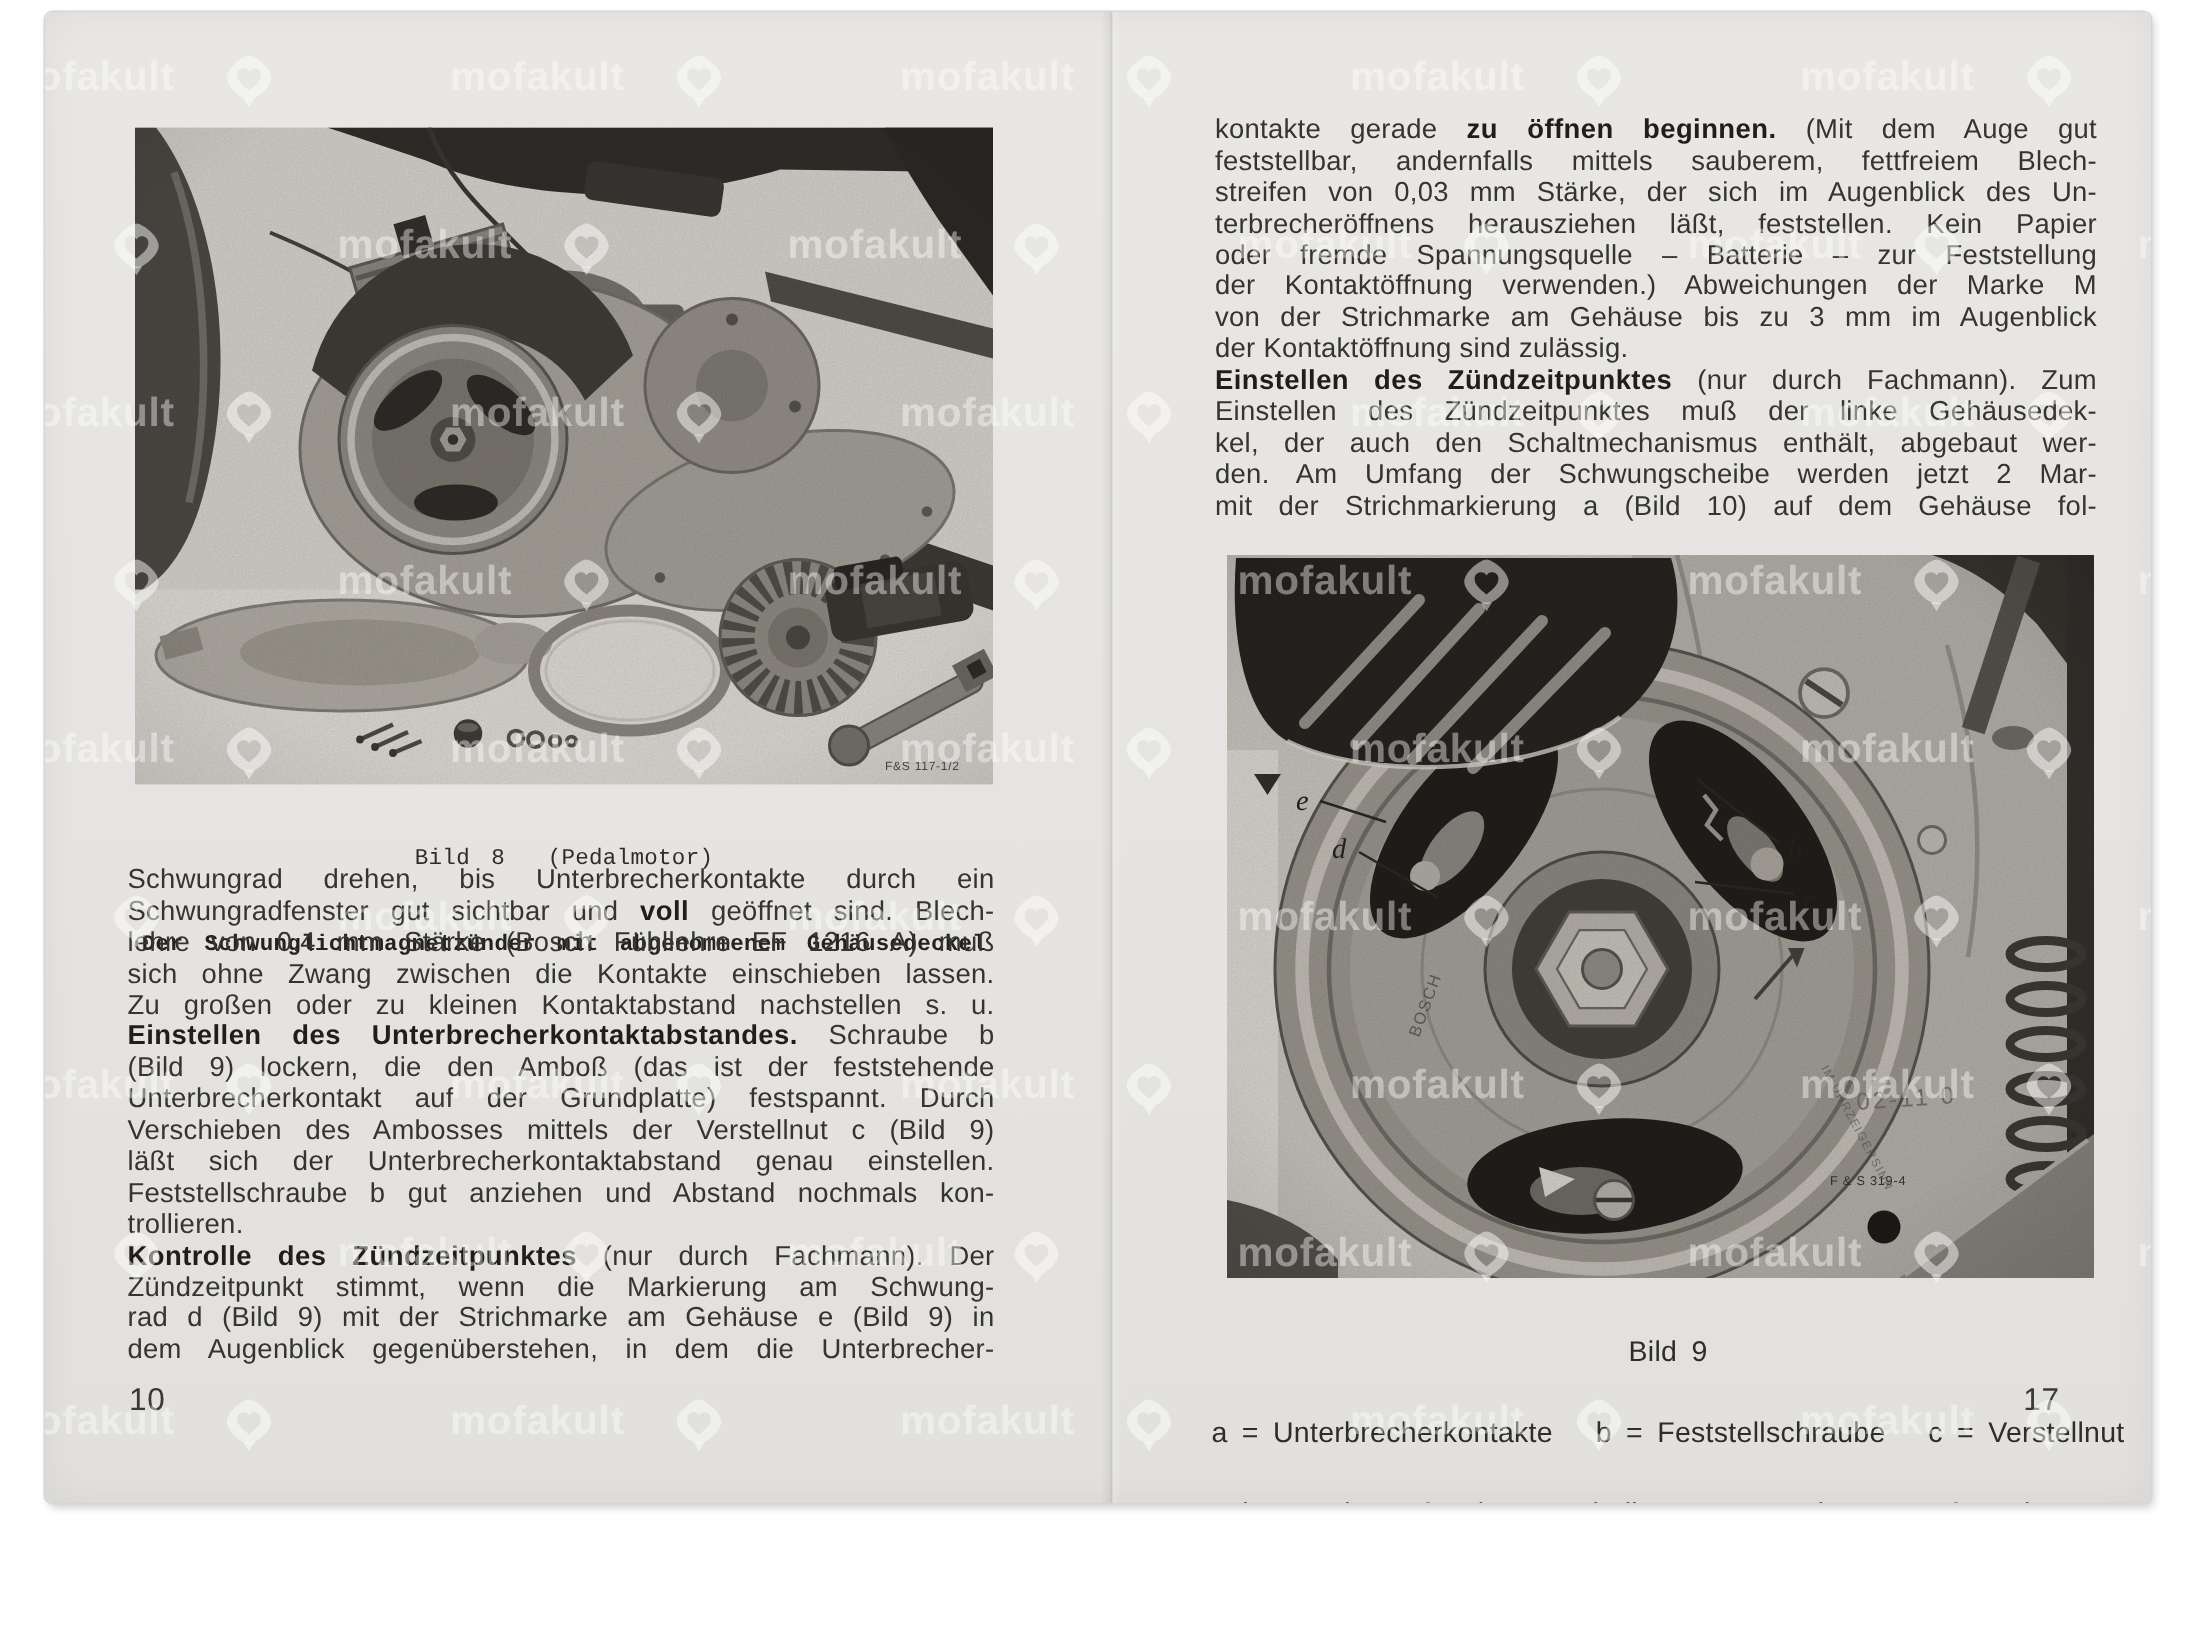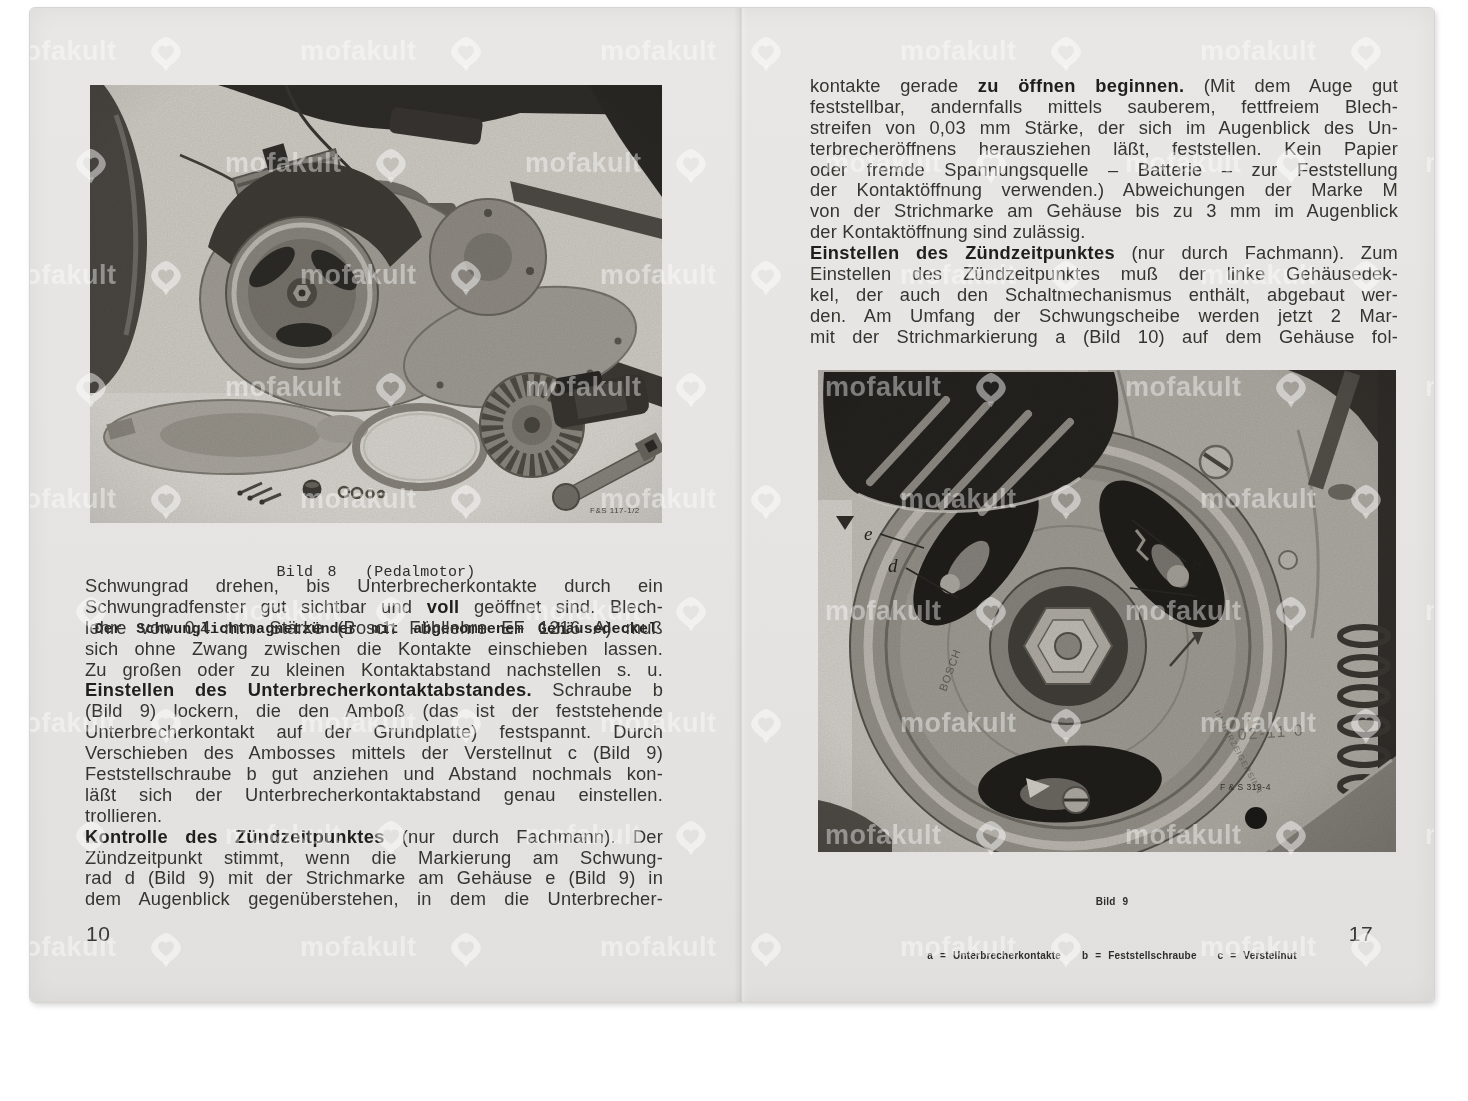--- a/index.html
+++ b/index.html
@@ -10,21 +10,21 @@
          border-radius:5px;overflow:hidden;
          box-shadow:0 0 0 1px #d6d5d3, 2px 3px 6px rgba(0,0,0,0.18), inset 0 0 26px rgba(0,0,0,0.05);}
   .gutter{position:absolute;left:704px;top:0;width:14px;height:100%;
           background:linear-gradient(90deg,rgba(0,0,0,0) 0%,rgba(0,0,0,0.05) 40%,rgba(0,0,0,0.10) 50%,rgba(255,255,255,0.18) 58%,rgba(0,0,0,0) 100%);}
   .fig{position:absolute;margin:0;padding:0;line-height:0;}
   .fig8{left:60px;top:77px;width:572px;height:438px;}
   .fig9{left:788px;top:362px;width:578px;height:482px;}
   .caption{position:absolute;text-align:center;color:#2e2d2a;white-space:pre;line-height:19px;
            font-size:15px;letter-spacing:.2px;word-spacing:5px;}
   .cap8{left:40px;top:517px;width:612px;font-family:Liberation Mono, monospace;}
-  .cap9{left:772px;top:849px;width:620px;font-size:10px;line-height:18px;word-spacing:4px;font-weight:bold;}
+  .cap9{left:772px;top:849px;width:620px;font-size:19px;line-height:18px;word-spacing:4px;}
   .caption .bold{font-weight:bold;color:#232220;}
   .body{position:absolute;font-size:18.3px;color:#35342f;letter-spacing:.2px;}
   .body-left{left:55px;top:568px;width:578px;}
   .body-right{left:780px;top:68px;width:588px;}
   .ln{height:20.9px;line-height:20.9px;text-align:justify;text-align-last:justify;white-space:nowrap;}
   .ln.nj{text-align-last:left;}
   .ln .b{font-weight:bold;color:#1f1e1b;letter-spacing:.3px;}
   .pagenum{position:absolute;font-size:21px;color:#3a3935;letter-spacing:.5px;}
   .pn-left{left:56px;top:914px;}
   .pn-right{left:1290px;top:914px;width:82px;text-align:center;}
@@ -148,22 +148,22 @@
     <div class="body body-left">
         <div class="ln"><span>Schwungrad drehen, bis Unterbrecherkontakte durch ein</span></div>
         <div class="ln"><span>Schwungradfenster gut sichtbar und </span><span class="b">voll</span><span> geöffnet sind. Blech-</span></div>
         <div class="ln"><span>lehre von 0,4 mm Stärke (Bosch Fühllehre EF 1216 A) muß</span></div>
         <div class="ln"><span>sich ohne Zwang zwischen die Kontakte einschieben lassen.</span></div>
         <div class="ln"><span>Zu großen oder zu kleinen Kontaktabstand nachstellen s. u.</span></div>
         <div class="ln"><span class="b">Einstellen des Unterbrecherkontaktabstandes.</span><span> Schraube b</span></div>
         <div class="ln"><span>(Bild 9) lockern, die den Amboß (das ist der feststehende</span></div>
         <div class="ln"><span>Unterbrecherkontakt auf der Grundplatte) festspannt. Durch</span></div>
         <div class="ln"><span>Verschieben des Ambosses mittels der Verstellnut c (Bild 9)</span></div>
+        <div class="ln"><span>läßt sich der Unterbrecherkontaktabstand genau einstellen.</span></div>
         <div class="ln"><span>Feststellschraube b gut anziehen und Abstand nochmals kon-</span></div>
-        <div class="ln"><span>läßt sich der Unterbrecherkontaktabstand genau einstellen.</span></div>
         <div class="ln nj"><span>trollieren.</span></div>
         <div class="ln"><span class="b">Kontrolle des Zündzeitpunktes</span><span> (nur durch Fachmann). Der</span></div>
         <div class="ln"><span>Zündzeitpunkt stimmt, wenn die Markierung am Schwung-</span></div>
         <div class="ln"><span>rad d (Bild 9) mit der Strichmarke am Gehäuse e (Bild 9) in</span></div>
         <div class="ln"><span>dem Augenblick gegenüberstehen, in dem die Unterbrecher-</span></div>
       </div>
 
     <div class="pagenum pn-left">10</div>
 
     <div class="body body-right">

